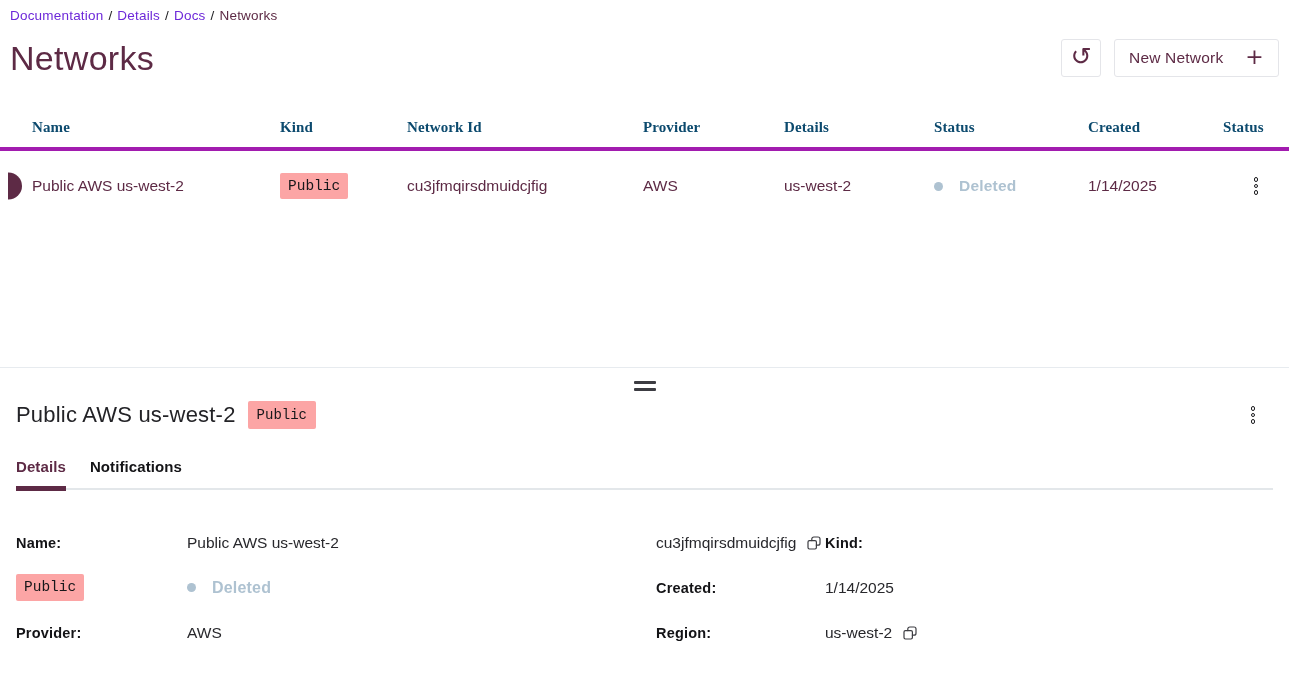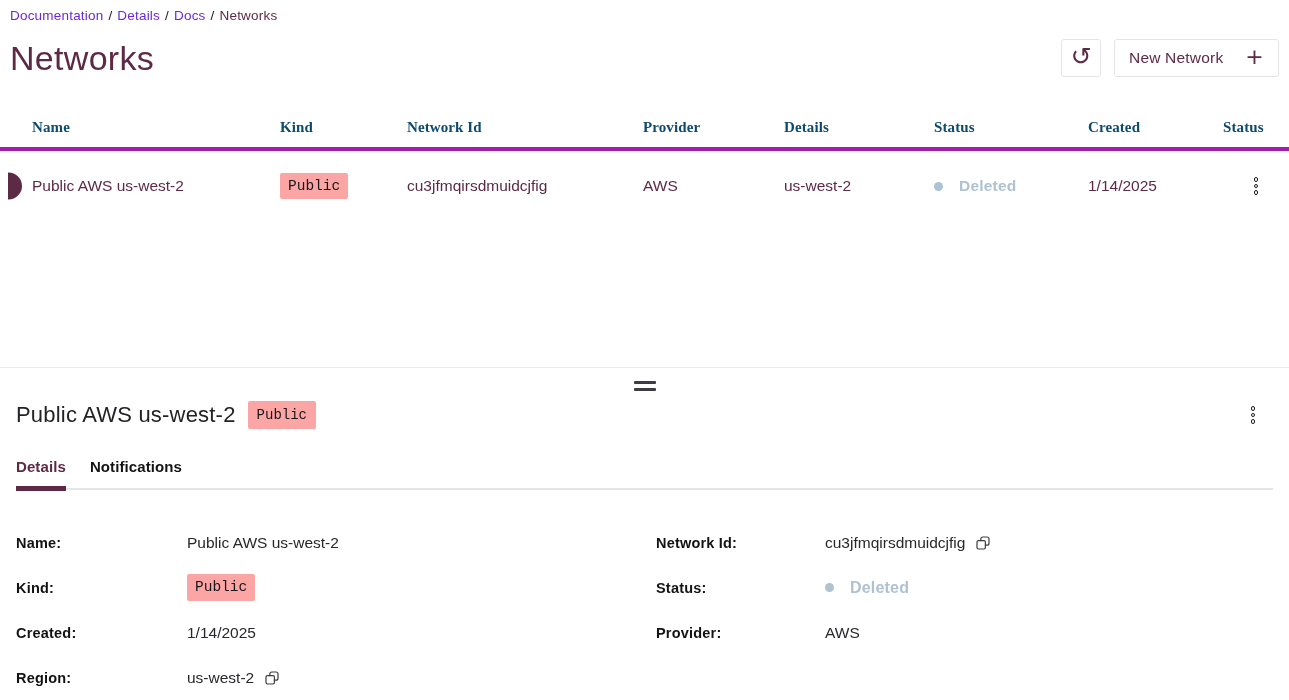--- a/index.html
+++ b/index.html
@@ -130,36 +130,34 @@
 
   <div class="tabs">
     <div class="tab active">Details</div>
     <div class="tab">Notifications</div>
   </div>
 
   <div class="details">
 
     <div class="dcell dlabel">Name:</div>
     <div class="dcell dvalue">Public AWS us-west-2</div>
-    <div class="dcell dlabel">Network Id:</div>
     <div class="dcell">
       <span class="dvalue">cu3jfmqirsdmuidcjfig</span>
       <button class="copy-btn" aria-label="copy network id">
         <svg width="14" height="14" viewBox="0 0 14 14" fill="none" stroke="#3d3d42" stroke-width="1.2" stroke-linecap="round" stroke-linejoin="round">
           <rect x="1" y="4.6" width="8.4" height="8.4" rx="1.4"></rect>
           <path d="M4.8 4.6 V3 a2 2 0 0 1 2-2 h4.2 a2 2 0 0 1 2 2 v4.2 a2 2 0 0 1-2 2 h-1.6"></path>
         </svg>
       </button>
     </div>
 
     <div class="dcell dlabel">Kind:</div>
     <div class="dcell">
         <span class="badge">Public</span>
       </div>
-    <div class="dcell dlabel">Status:</div>
     <div class="dcell">
       <span class="status-chip">
         <span class="status-dot"></span>
         <span>Deleted</span>
       </span>
     </div>
 
     <div class="dcell dlabel">Created:</div>
     <div class="dcell dvalue">1/14/2025</div>
     <div class="dcell dlabel">Provider:</div>

